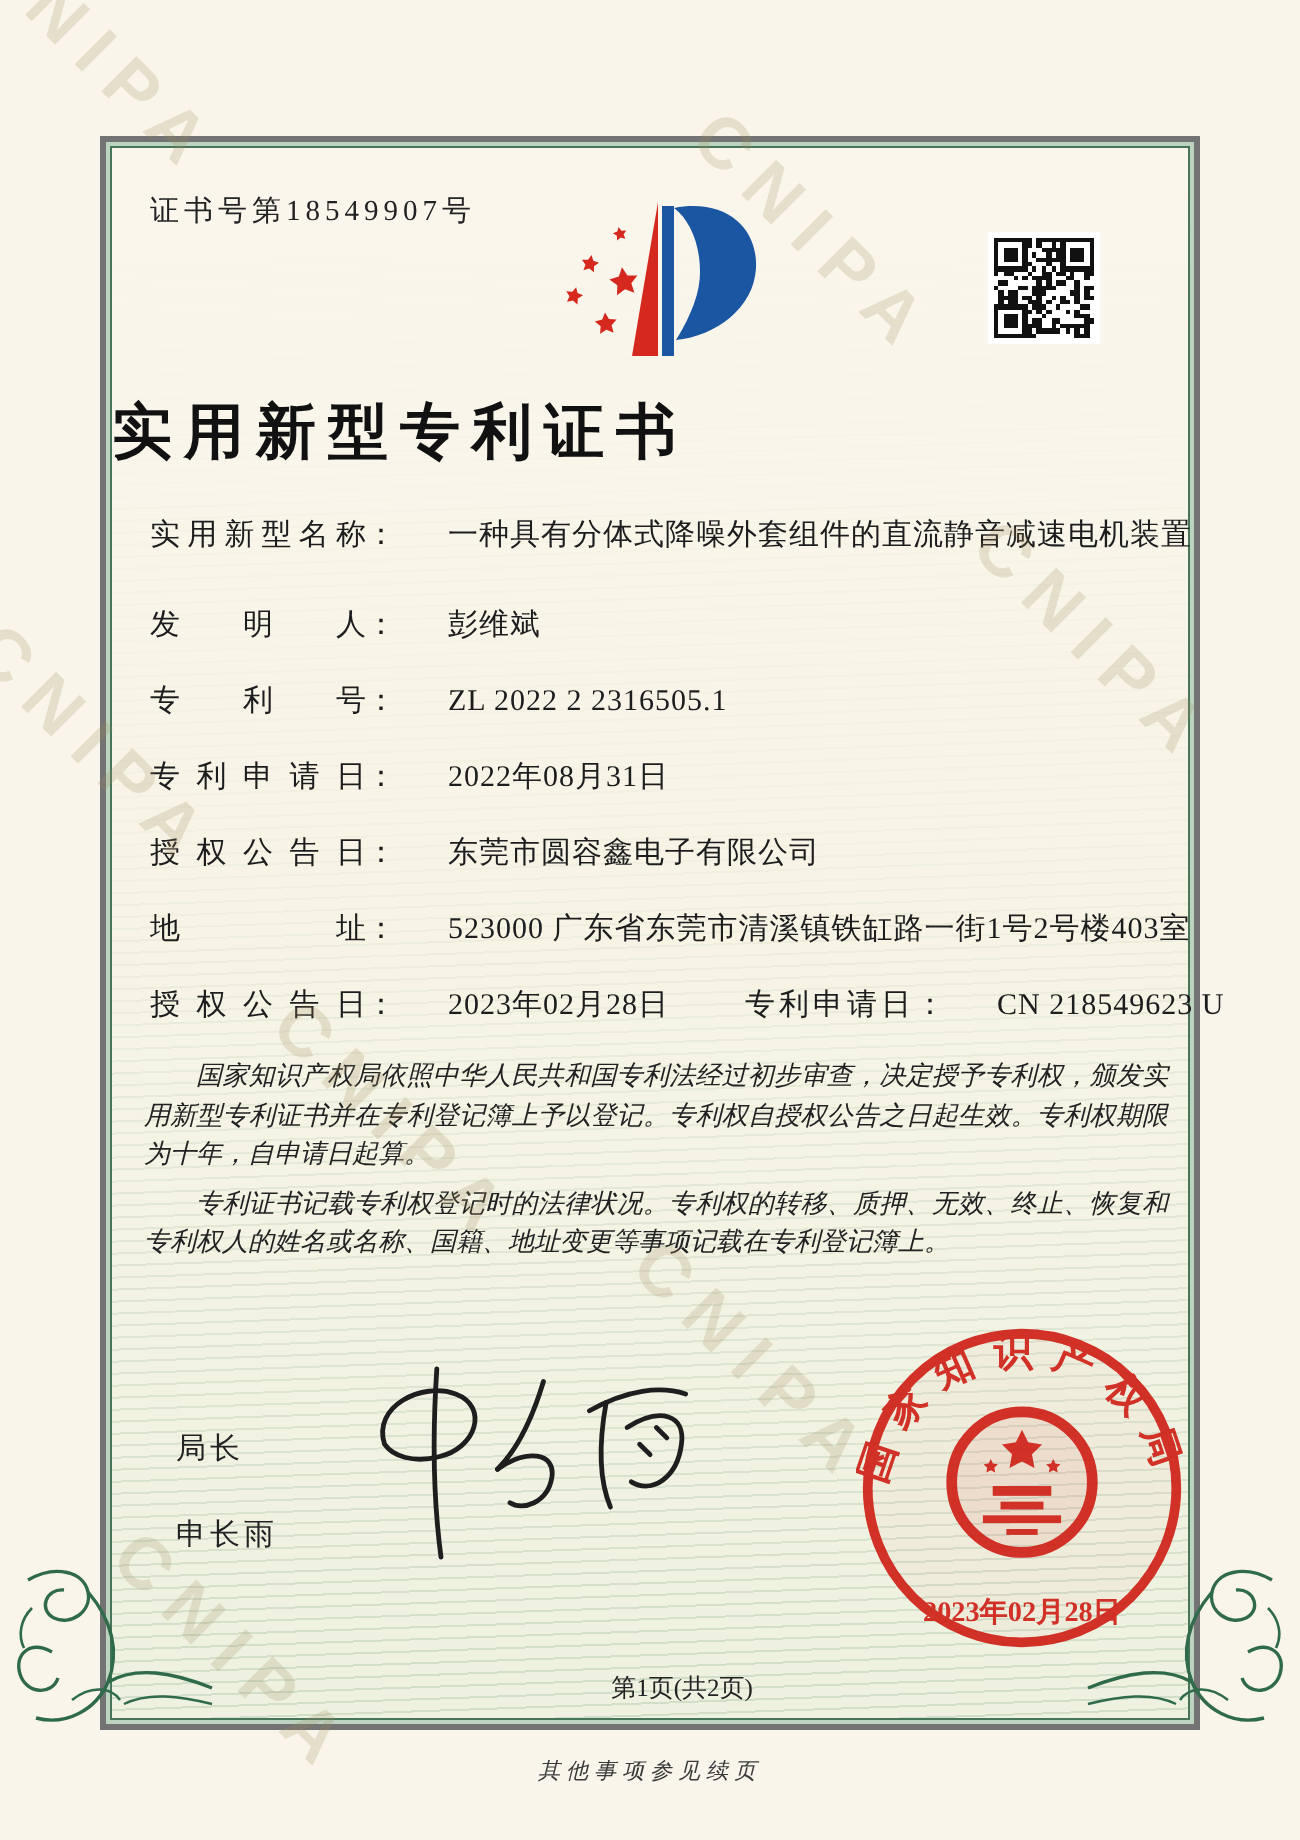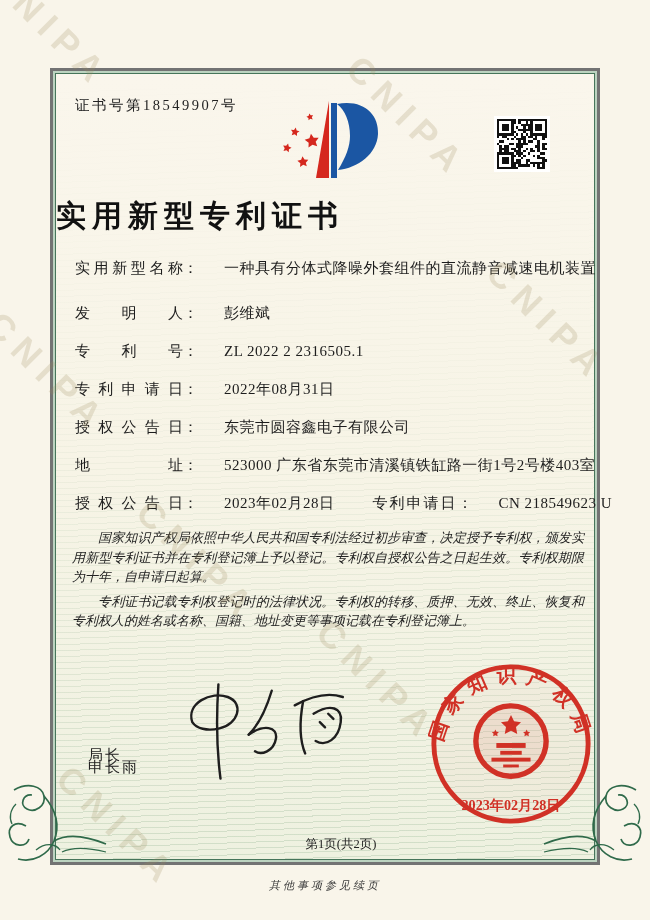--- a/index.html
+++ b/index.html
@@ -39,21 +39,21 @@
   .fvalue{letter-spacing:.5px;margin-left:22px;}
   .pair2{margin-left:38px;}
   .pair2 .flabel{width:auto;text-align-last:auto;letter-spacing:2px;}
 
   
   .paras{position:absolute;left:16px;top:454px;width:512px;font-size:13px;line-height:19.5px;color:#222;
          text-align:justify;font-style:italic;}
   .paras p{margin:0 0 5px 0;text-indent:2em;}
 
   
-  .sig-title{position:absolute;left:32px;top:672px;font-size:15px;color:#222;letter-spacing:2px;font-family:"Liberation Sans",sans-serif;}
+  .sig-title{position:absolute;left:32px;top:641px;font-size:15px;color:#222;letter-spacing:2px;font-family:"Liberation Sans",sans-serif;}
   .sig-name{position:absolute;left:32px;top:684px;font-size:15px;color:#222;letter-spacing:2px;font-family:"Liberation Sans",sans-serif;}
   .sig-hand{position:absolute;left:104px;top:600px;width:190px;height:115px;}
 
   
   .seal{position:absolute;left:372px;top:584px;width:166px;height:172px;opacity:.93;}
 
   
   .page-number{position:absolute;left:0;right:0;top:762px;text-align:center;font-size:12.5px;color:#222;margin-left:32px;}
   .cont-note{position:absolute;left:0;right:0;top:878px;text-align:center;font-size:11px;color:#3a3a3a;
              letter-spacing:3px;font-style:italic;}

